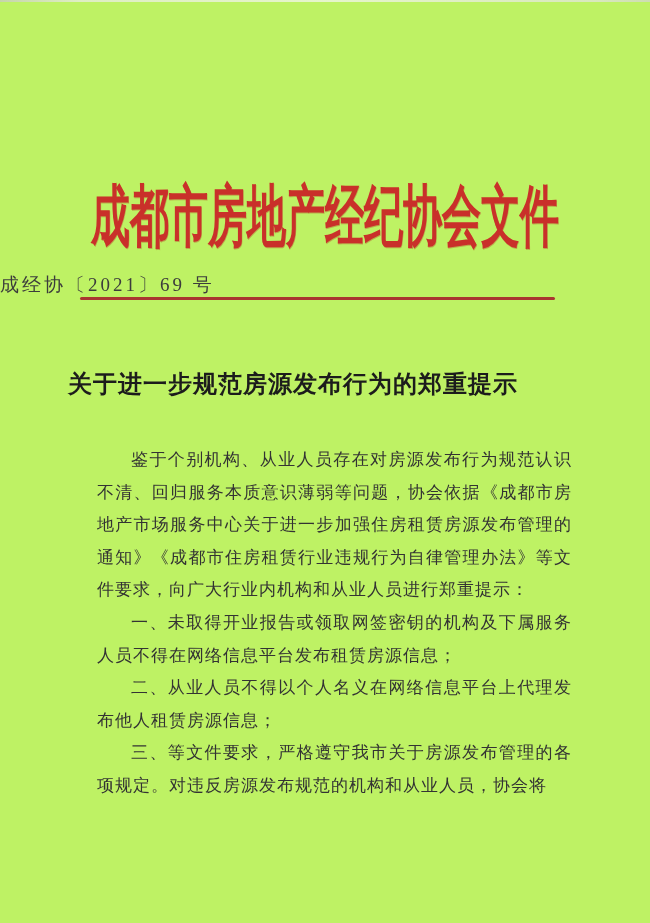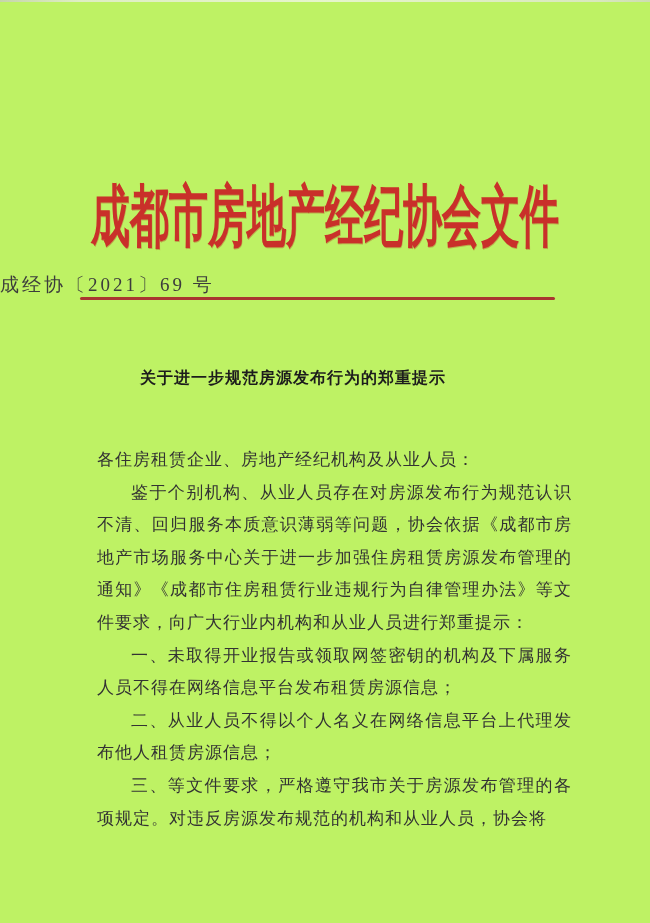--- a/index.html
+++ b/index.html
@@ -61,21 +61,21 @@
     background: var(--rule-red, #a93630);
     border-radius: 2px;
   }
   .doc-title {
     position: absolute;
     top: 368px;
     left: 0;
     width: 586px;
     margin: 0;
     text-align: center;
-    font-size: 16px;
+    font-size: 24px;
     font-weight: 700;
     letter-spacing: 1px;
     color: #1c1c1c;
     white-space: nowrap;
   }
   .doc-body {
     position: absolute;
     top: 444px;
     left: 97px;
     width: 475px;
@@ -101,19 +101,18 @@
 
   <div class="masthead">成都市房地产经纪协会文件</div>
 
   <div class="doc-number">成经协〔2021〕69 号</div>
 
   <div class="red-rule"></div>
 
   <h1 class="doc-title">关于进一步规范房源发布行为的郑重提示</h1>
 
   <div class="doc-body">
-    <p class="salutation">各住房租赁企业、房地产经纪机构及从业人员：</p>
     <p class="indent">鉴于个别机构、从业人员存在对房源发布行为规范认识不清、回归服务本质意识薄弱等问题，协会依据《成都市房地产市场服务中心关于进一步加强住房租赁房源发布管理的通知》《成都市住房租赁行业违规行为自律管理办法》等文件要求，向广大行业内机构和从业人员进行郑重提示：</p>
     <p class="indent">一、未取得开业报告或领取网签密钥的机构及下属服务人员不得在网络信息平台发布租赁房源信息；</p>
     <p class="indent">二、从业人员不得以个人名义在网络信息平台上代理发布他人租赁房源信息；</p>
     <p class="indent">三、等文件要求，严格遵守我市关于房源发布管理的各项规定。对违反房源发布规范的机构和从业人员，协会将</p>
   </div>
 </div>
 
 </body></html>

